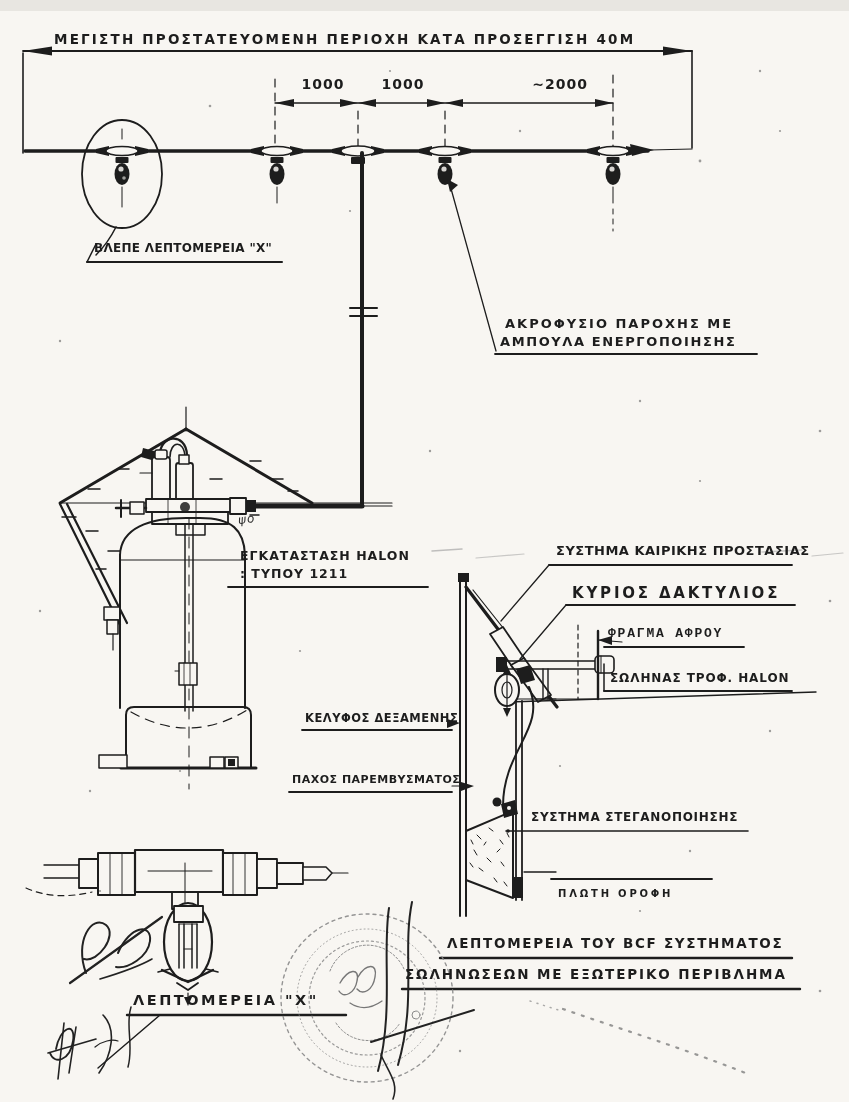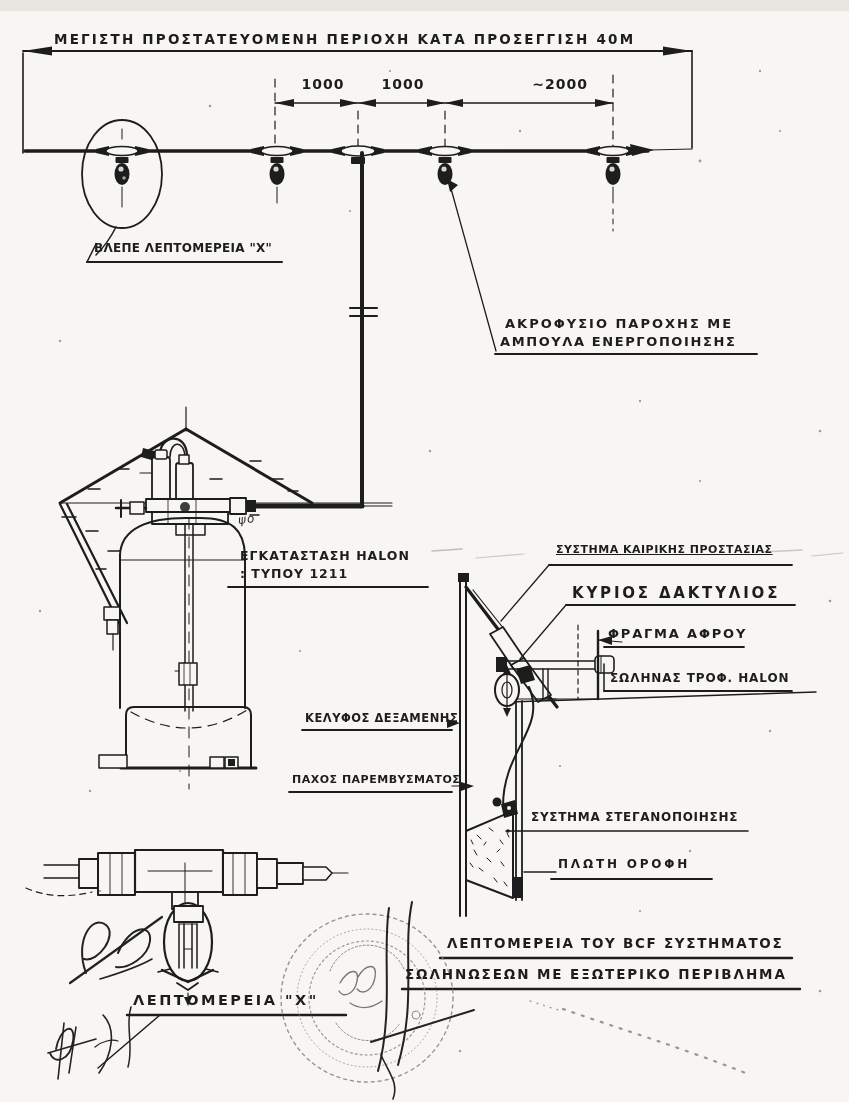--- a/index.html
+++ b/index.html
@@ -414,35 +414,35 @@
 <div class="lbl" style="left:478px;top:66px;width:110px;text-align:right;font-size:14px;letter-spacing:1px;">~2000</div>
 
 <div class="lbl" style="left:94px;top:231px;font-size:12px;letter-spacing:0.3px;">ΒΛΕΠΕ ΛΕΠΤΟΜΕΡΕΙΑ "Χ"</div>
 
 <div class="lbl" style="left:505px;top:306px;font-size:13px;letter-spacing:2px;">ΑΚΡΟΦΥΣΙΟ ΠΑΡΟΧΗΣ ΜΕ</div>
 <div class="lbl" style="left:500px;top:324px;font-size:13px;letter-spacing:1.6px;">ΑΜΠΟΥΛΑ ΕΝΕΡΓΟΠΟΙΗΣΗΣ</div>
 
 <div class="lbl" style="left:240px;top:538px;font-size:12.5px;letter-spacing:1px;">ΕΓΚΑΤΑΣΤΑΣΗ HALON</div>
 <div class="lbl" style="left:240px;top:556px;font-size:12.5px;letter-spacing:1px;">: ΤΥΠΟΥ 1211</div>
 
-<div class="lbl" style="left:556px;top:533px;font-size:11px;letter-spacing:0.5px;text-decoration:underline;">ΣΥΣΤΗΜΑ ΚΑΙΡΙΚΗΣ ΠΡΟΣΤΑΣΙΑΣ</div>
+<div class="lbl" style="left:556px;top:533px;font-size:13px;letter-spacing:0.5px;">ΣΥΣΤΗΜΑ ΚΑΙΡΙΚΗΣ ΠΡΟΣΤΑΣΙΑΣ</div>
 
 <div class="lbl" style="left:572px;top:574px;font-size:15px;letter-spacing:2.8px;">ΚΥΡΙΟΣ ΔΑΚΤΥΛΙΟΣ</div>
 
-<div class="lbl" style="left:608px;top:616px;font-size:13px;letter-spacing:1.8px;">ΦΡΑΓΜΑ ΑΦΡΟΥ</div>
+<div class="lbl" style="left:608px;top:616px;font-size:13px;letter-spacing:1.8px;font-family:Liberation Mono, monospace;">ΦΡΑΓΜΑ ΑΦΡΟΥ</div>
 
 <div class="lbl" style="left:610px;top:661px;font-size:12px;letter-spacing:0.9px;">ΣΩΛΗΝΑΣ ΤΡΟΦ. HALON</div>
 
 <div class="lbl" style="left:305px;top:701px;font-size:11.5px;letter-spacing:0.5px;">ΚΕΛΥΦΟΣ ΔΕΞΑΜΕΝΗΣ</div>
 
 <div class="lbl" style="left:292px;top:763px;font-size:11px;letter-spacing:0.5px;">ΠΑΧΟΣ ΠΑΡΕΜΒΥΣΜΑΤΟΣ</div>
 
 <div class="lbl" style="left:531px;top:800px;font-size:12px;letter-spacing:0.7px;">ΣΥΣΤΗΜΑ ΣΤΕΓΑΝΟΠΟΙΗΣΗΣ</div>
 
-<div class="lbl" style="left:558px;top:847px;font-size:12px;letter-spacing:2.8px;">ΠΛΩΤΗ ΟΡΟΦΗ</div>
+<div class="lbl" style="left:558px;top:877px;font-size:10px;letter-spacing:2.8px;">ΠΛΩΤΗ ΟΡΟΦΗ</div>
 
 <div class="lbl" style="left:405px;top:956px;font-size:13.5px;letter-spacing:1.9px;">ΣΩΛΗΝΩΣΕΩΝ ΜΕ ΕΞΩΤΕΡΙΚΟ ΠΕΡΙΒΛΗΜΑ</div>
 <div class="lbl" style="left:447px;top:925px;font-size:13.5px;letter-spacing:1.7px;">ΛΕΠΤΟΜΕΡΕΙΑ ΤΟΥ BCF ΣΥΣΤΗΜΑΤΟΣ</div>
 
 <div class="lbl" style="left:133px;top:982px;font-size:14.5px;letter-spacing:2.5px;">ΛΕΠΤΟΜΕΡΕΙΑ "Χ"</div>
 
 <div class="lbl hand" style="left:238px;top:502px;font-size:12px;letter-spacing:1px;transform:rotate(-8deg);font-style:italic;">ψο</div>
 
 </div>
 

